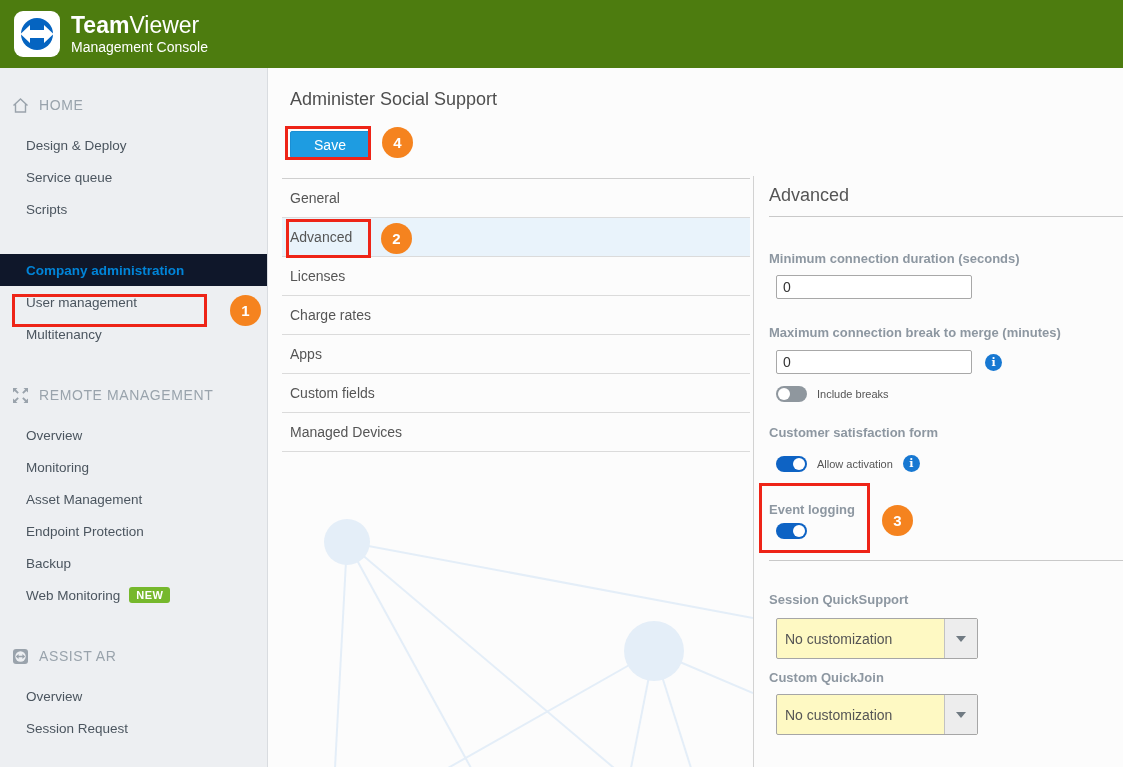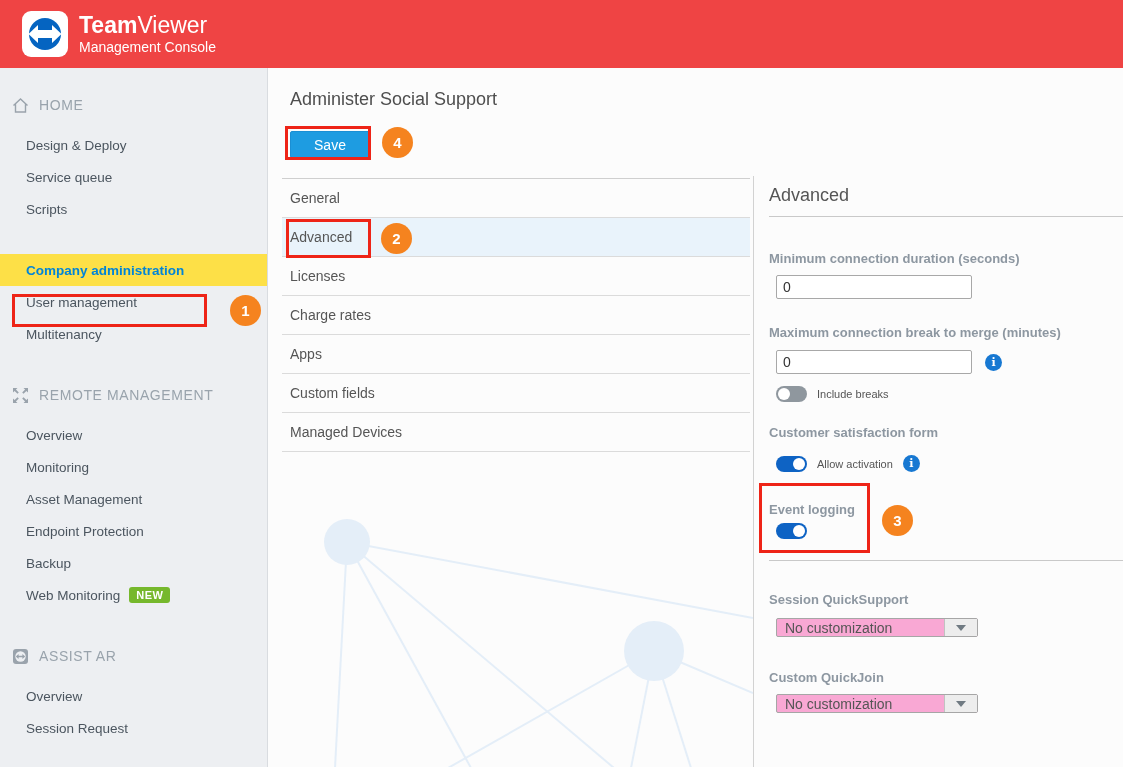--- a/index.html
+++ b/index.html
@@ -3,38 +3,38 @@
 <meta charset="utf-8">
 <style>
   * { box-sizing: border-box; }
   html,body { margin:0; padding:0; }
   body {
     width:1123px; height:767px; overflow:hidden; position:relative;
     font-family:"Liberation Sans","DejaVu Sans",sans-serif;
     background:#FCFCFC;
   }
   
-  .topbar { position:absolute; top:0; left:0; right:0; height:68px; background:#ef4444;
-    display:flex; align-items:center; padding-left:22px; gap:11px; }
+  .topbar { position:absolute; top:0; left:0; right:0; height:68px; background:#4d7c0f;
+    display:flex; align-items:center; padding-left:14px; gap:11px; }
   .logo { width:46px; height:46px; flex:0 0 auto; }
   .brand-line1 { font-size:23px; color:#fff; line-height:1.05; }
   .brand-line1 .b { font-weight:bold; }
   .brand-line2 { font-size:14px; color:#fff; margin-top:2px; }
   
   .sidebar { position:absolute; left:0; top:68px; width:268px; bottom:0; background:#EDEFF2;
     border-right:1px solid #D9DCE0; overflow:hidden; }
   .side-section { margin-top:29px; }
   .side-section.first { margin-top:21px; }
   .side-header { height:32px; display:flex; align-items:center; padding-left:12px; gap:10px;
     color:#99A3AC; font-size:14px; letter-spacing:0.6px; }
   .side-header svg { flex:0 0 auto; }
   .side-items { list-style:none; margin:8px 0 0 0; padding:0; }
   .side-item { height:32px; display:flex; align-items:center; padding-left:26px;
     font-size:13.5px; color:#4B555F; cursor:pointer; }
-  .side-item.selected { background:#fde047; color:#0084D8; font-weight:bold; }
+  .side-item.selected { background:#0f172a; color:#0084D8; font-weight:bold; }
   .badge-new { margin-left:9px; background:#76B82C; color:#fff; font-size:11px; font-weight:bold;
     padding:2px 7px; border-radius:3px; letter-spacing:0.5px; }
   
   .main { position:absolute; left:269px; top:68px; right:0; bottom:0; background:#FCFCFC; overflow:hidden; }
   .watermark { position:absolute; left:0; top:400px; pointer-events:none; }
   .page-title { position:absolute; left:21px; top:21px; margin:0; font-size:18px; font-weight:normal; color:#4E4E4E; }
   .save-btn { position:absolute; left:21px; top:63px; width:80px; height:27px;
     background:#1E9CE1; border:1px solid #1B8FD4; border-radius:2px; color:#fff; font-size:14px;
     font-family:inherit; cursor:pointer; }
   .tablist { position:absolute; left:13px; top:110px; width:468px; border-top:1px solid #CFCFCF; }
@@ -58,22 +58,22 @@
   .toggle.on  { background:#0E63C4; } .toggle.on .knob  { right:2px; }
   .toggle.off { background:#8F979E; } .toggle.off .knob { left:2px; }
   .ctl-row { position:absolute; left:7px; display:flex; align-items:center; gap:10px; }
   .row-include { top:318px; } .row-allow { top:387px; }
   .tog-event { position:absolute; left:7px; top:455px; }
   .ctl-label { font-size:11px; color:#555; }
   .info { width:17px; height:17px; border-radius:50%; background:#1778D2; color:#fff; font-size:11px;
     font-weight:bold; display:flex; align-items:center; justify-content:center;
     font-family:"DejaVu Serif",serif; cursor:pointer; flex:0 0 auto; }
   .info-max { position:absolute; left:216px; top:286px; }
-  .dd { position:absolute; left:7px; width:202px; height:19px; border:1px solid #A6A6A6; border-radius:2px;
-    background:#f9a8d4; display:flex; align-items:stretch; cursor:pointer; }
+  .dd { position:absolute; left:7px; width:202px; height:41px; border:1px solid #A6A6A6; border-radius:2px;
+    background:#fef9c3; display:flex; align-items:stretch; cursor:pointer; }
   .dd-qs { top:550px; } .dd-qj { top:626px; }
   .dd-text { flex:1; display:flex; align-items:center; padding-left:8px; font-size:14px; color:#555; }
   .dd-btn { width:33px; border-left:1px solid #C2C2C2; background:#EDEDED; display:flex;
     align-items:center; justify-content:center; }
   .caret { width:0; height:0; border-left:5px solid transparent; border-right:5px solid transparent;
     border-top:6px solid #707A82; }
   
   .annotations { position:absolute; inset:0; pointer-events:none; z-index:50; }
   .ann-box { position:absolute; border:3px solid #EE2417; }
   .box1 { left:12px;  top:294px; width:195px; height:33px; }

